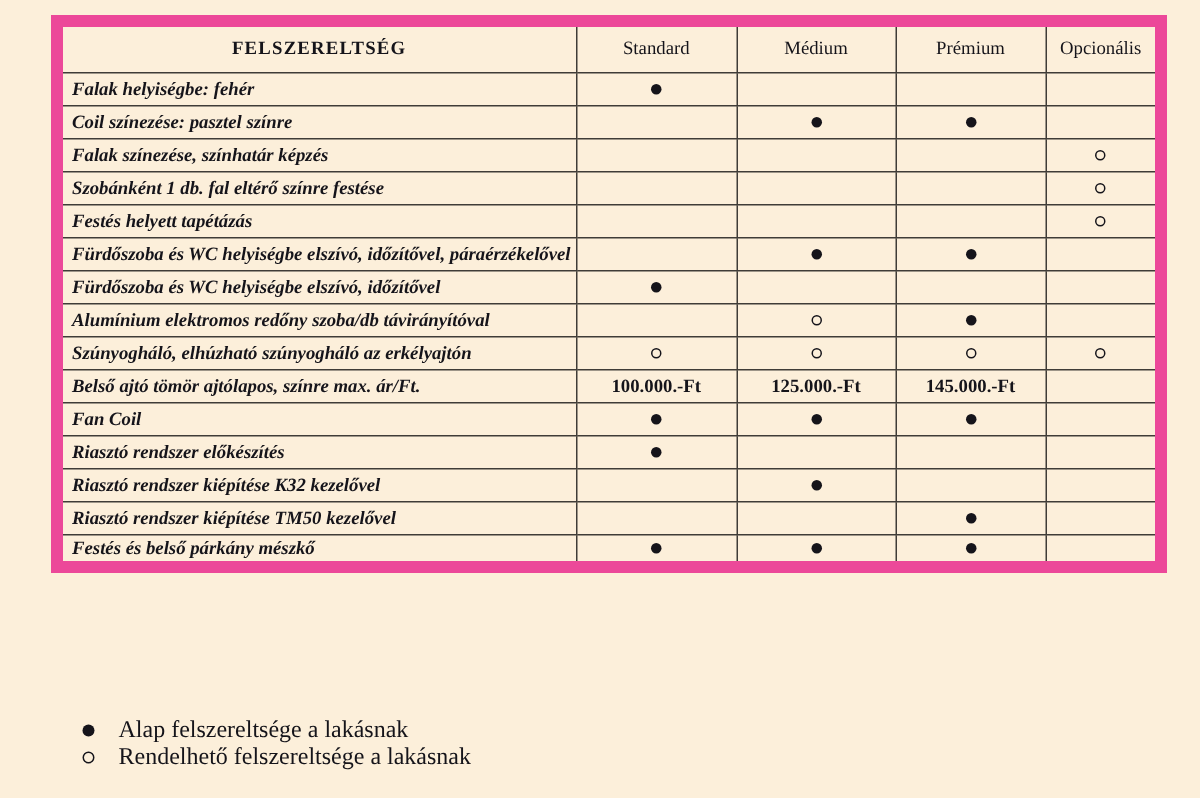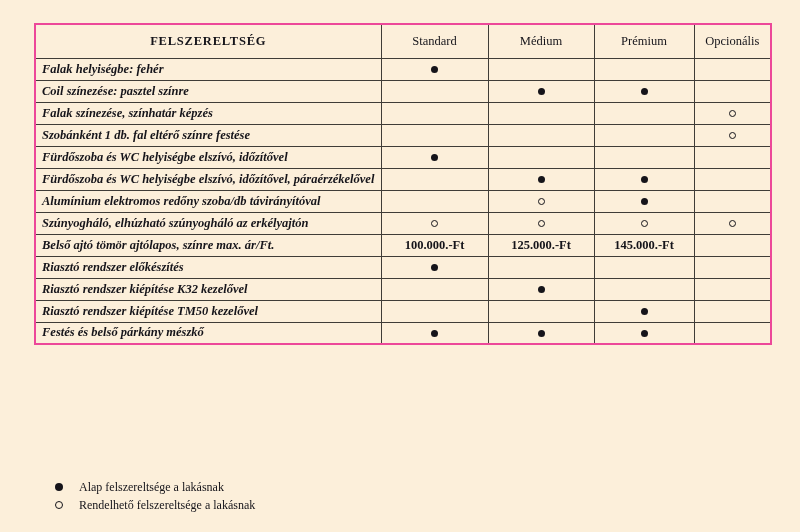--- a/index.html
+++ b/index.html
@@ -7,25 +7,25 @@
     width:800px; height:532px;
     background:#fcefda;
     position:relative;
     font-family:"Liberation Serif", serif;
     color:#15141a;
     overflow:hidden;
   }
   .sheet { position:absolute; inset:0; }
 
   table.spec {
-    position:absolute; left:34px; top:23px;
+    position:absolute; left:34px; top:10px;
     width:736px;
     border-collapse:collapse;
     table-layout:fixed;
-    border:2px solid #ec4899;
+    border:8px solid #ec4899;
     z-index:1;
   }
   table.spec th, table.spec td {
     border:1px solid #3f3c37;
     overflow:hidden;
     white-space:nowrap;
   }
   thead tr { height:34px; }
   tbody tr { height:22px; }
   th.feature-head {
@@ -53,21 +53,21 @@
     display:inline-block; width:5px; height:5px;
     border-radius:50%; border:1.6px solid #15141a;
     background:transparent; vertical-align:middle;
   }
 
   .legend {
     position:absolute; left:55px; top:478px; z-index:1;
   }
   .legend-item {
     display:flex; align-items:center; height:18px;
-    font-size:12px;
+    font-size:16px;
     text-align:right;
   }
   .legend-marker { width:8px; margin-right:16px; display:flex; align-items:center; justify-content:center; }
   .legend .dot-filled { width:8px; height:8px; }
   .legend .dot-open { width:6px; height:6px; border-width:1.4px; }
 
   .watermark {
     position:absolute; left:344px; top:176px; width:114px;
     z-index:5; opacity:0.5; color:#8b867c;
     text-align:center; pointer-events:none;
@@ -127,31 +127,38 @@
           <td class="val"><span class="dot-open"></span></td>
         </tr>
         <tr>
           <td class="feature">Szobánként 1 db. fal eltérő színre festése</td>
           <td class="val"></td>
           <td class="val"></td>
           <td class="val"></td>
           <td class="val"><span class="dot-open"></span></td>
         </tr>
         <tr>
+          <td class="feature">Festés helyett tapétázás</td>
+          <td class="val"></td>
+          <td class="val"></td>
+          <td class="val"></td>
+          <td class="val"><span class="dot-open"></span></td>
+        </tr>
+        <tr>
+          <td class="feature">Fürdőszoba és WC helyiségbe elszívó, időzítővel, páraérzékelővel</td>
+          <td class="val"></td>
+          <td class="val"><span class="dot-filled"></span></td>
+          <td class="val"><span class="dot-filled"></span></td>
+          <td class="val"></td>
+        </tr>
+        <tr>
           <td class="feature">Fürdőszoba és WC helyiségbe elszívó, időzítővel</td>
           <td class="val"><span class="dot-filled"></span></td>
           <td class="val"></td>
           <td class="val"></td>
-          <td class="val"></td>
-        </tr>
-        <tr>
-          <td class="feature">Fürdőszoba és WC helyiségbe elszívó, időzítővel, páraérzékelővel</td>
-          <td class="val"></td>
-          <td class="val"><span class="dot-filled"></span></td>
-          <td class="val"><span class="dot-filled"></span></td>
           <td class="val"></td>
         </tr>
         <tr>
           <td class="feature">Alumínium elektromos redőny szoba/db távirányítóval</td>
           <td class="val"></td>
           <td class="val"><span class="dot-open"></span></td>
           <td class="val"><span class="dot-filled"></span></td>
           <td class="val"></td>
         </tr>
         <tr>
@@ -159,20 +166,27 @@
           <td class="val"><span class="dot-open"></span></td>
           <td class="val"><span class="dot-open"></span></td>
           <td class="val"><span class="dot-open"></span></td>
           <td class="val"><span class="dot-open"></span></td>
         </tr>
         <tr>
           <td class="feature">Belső ajtó tömör ajtólapos, színre max. ár/Ft.</td>
           <td class="val"><span>100.000.-Ft</span></td>
           <td class="val"><span>125.000.-Ft</span></td>
           <td class="val"><span>145.000.-Ft</span></td>
+          <td class="val"></td>
+        </tr>
+        <tr>
+          <td class="feature">Fan Coil</td>
+          <td class="val"><span class="dot-filled"></span></td>
+          <td class="val"><span class="dot-filled"></span></td>
+          <td class="val"><span class="dot-filled"></span></td>
           <td class="val"></td>
         </tr>
         <tr>
           <td class="feature">Riasztó rendszer előkészítés</td>
           <td class="val"><span class="dot-filled"></span></td>
           <td class="val"></td>
           <td class="val"></td>
           <td class="val"></td>
         </tr>
         <tr>

